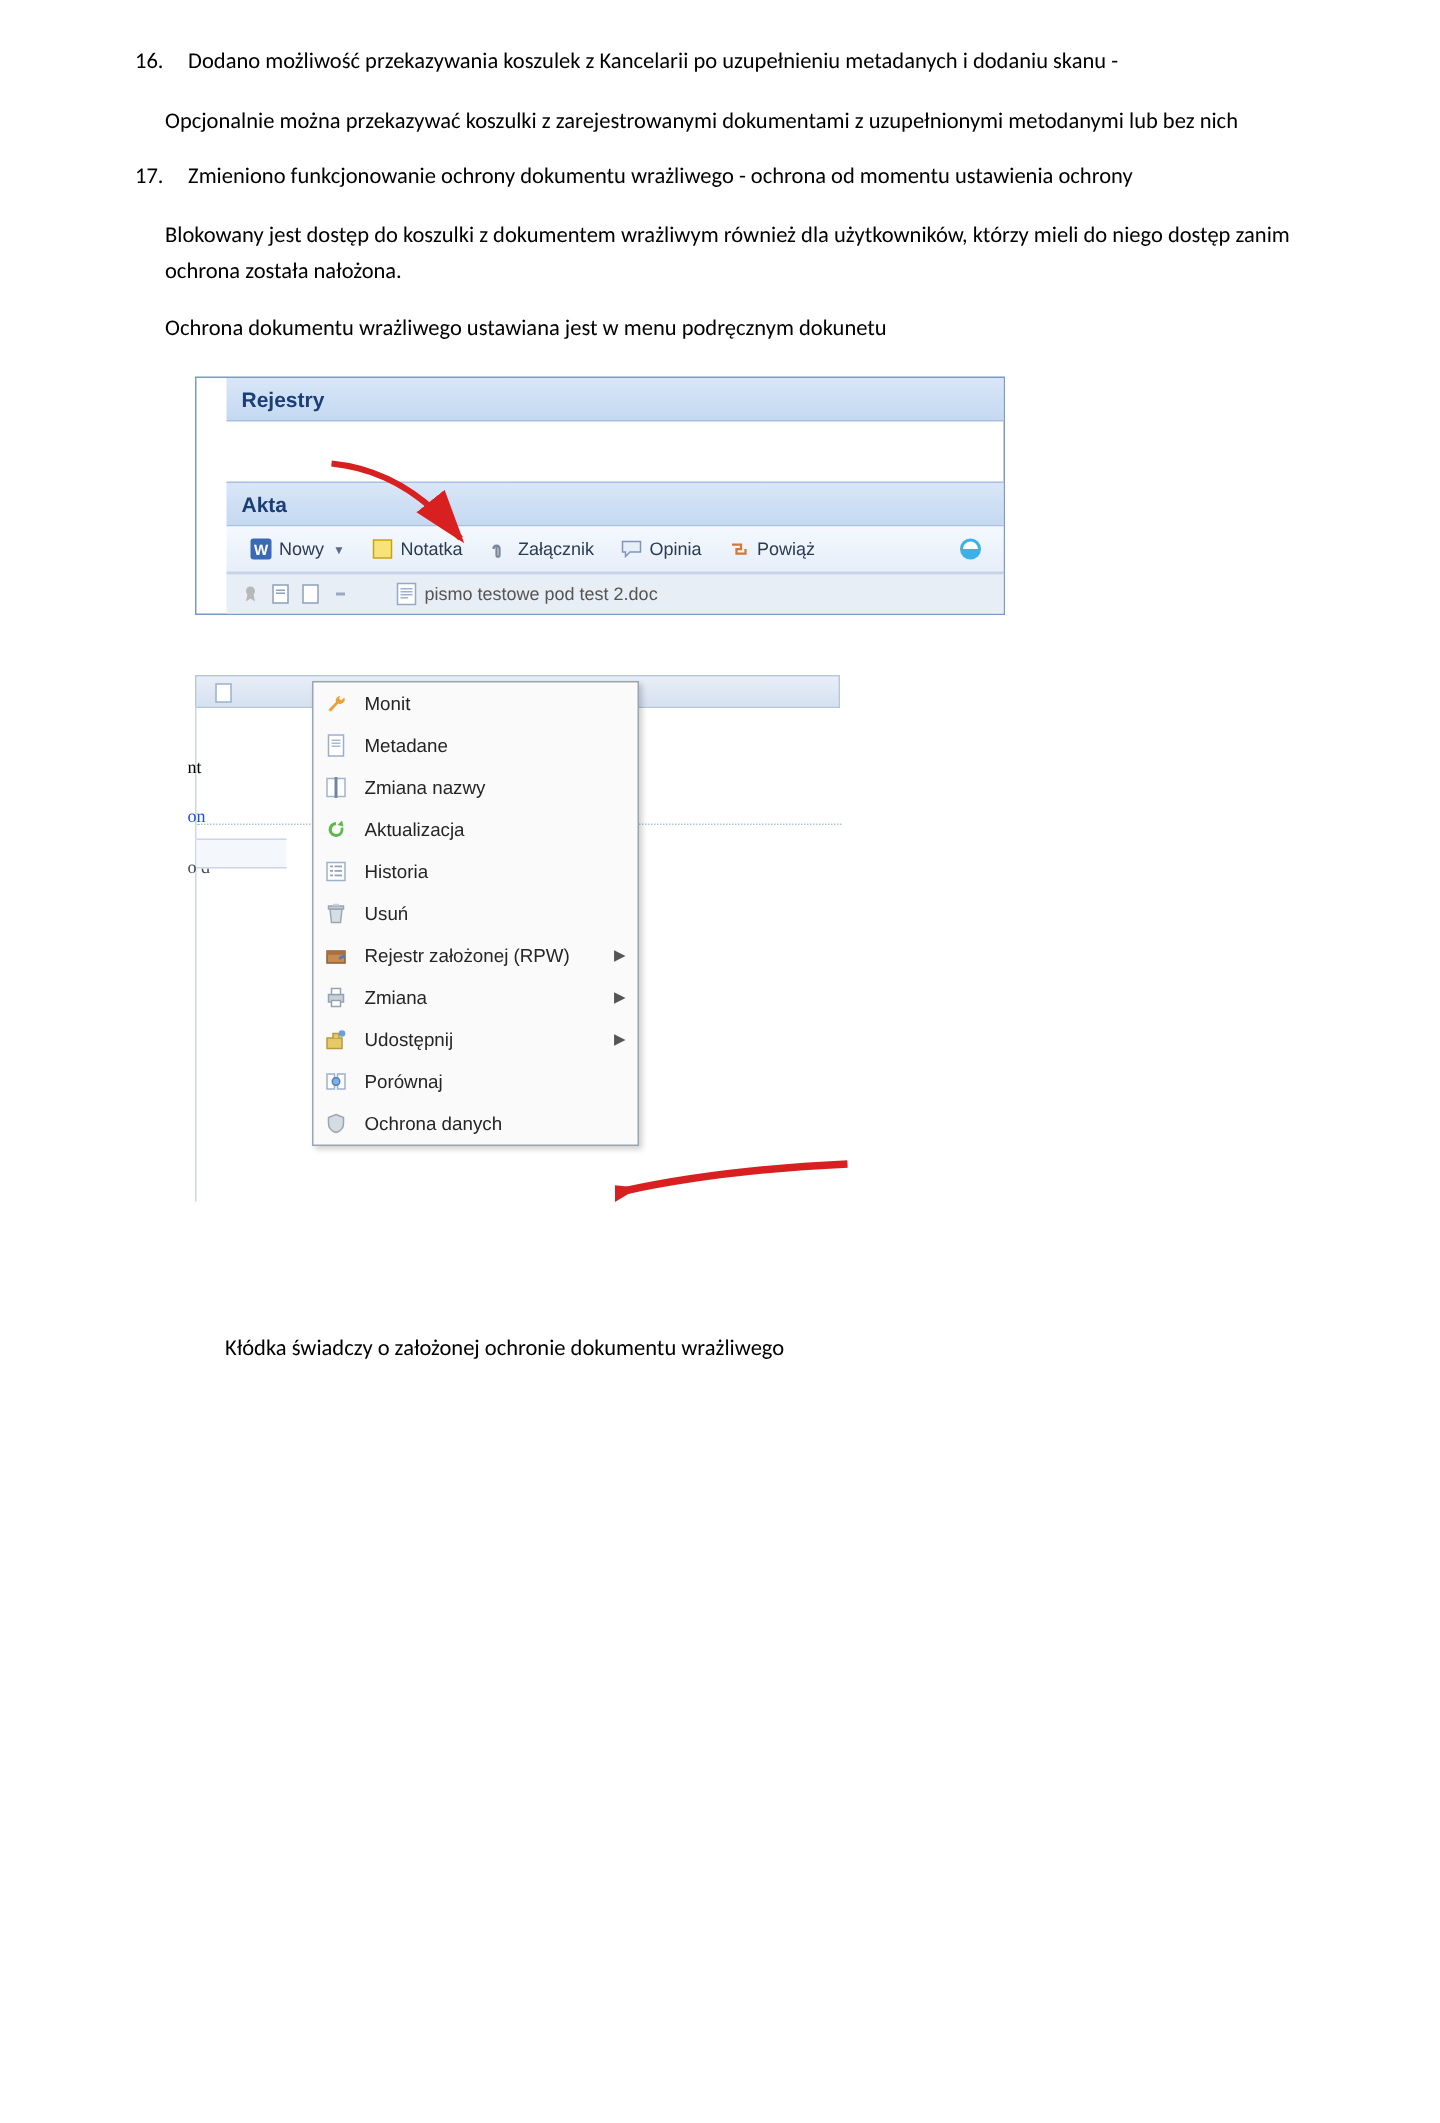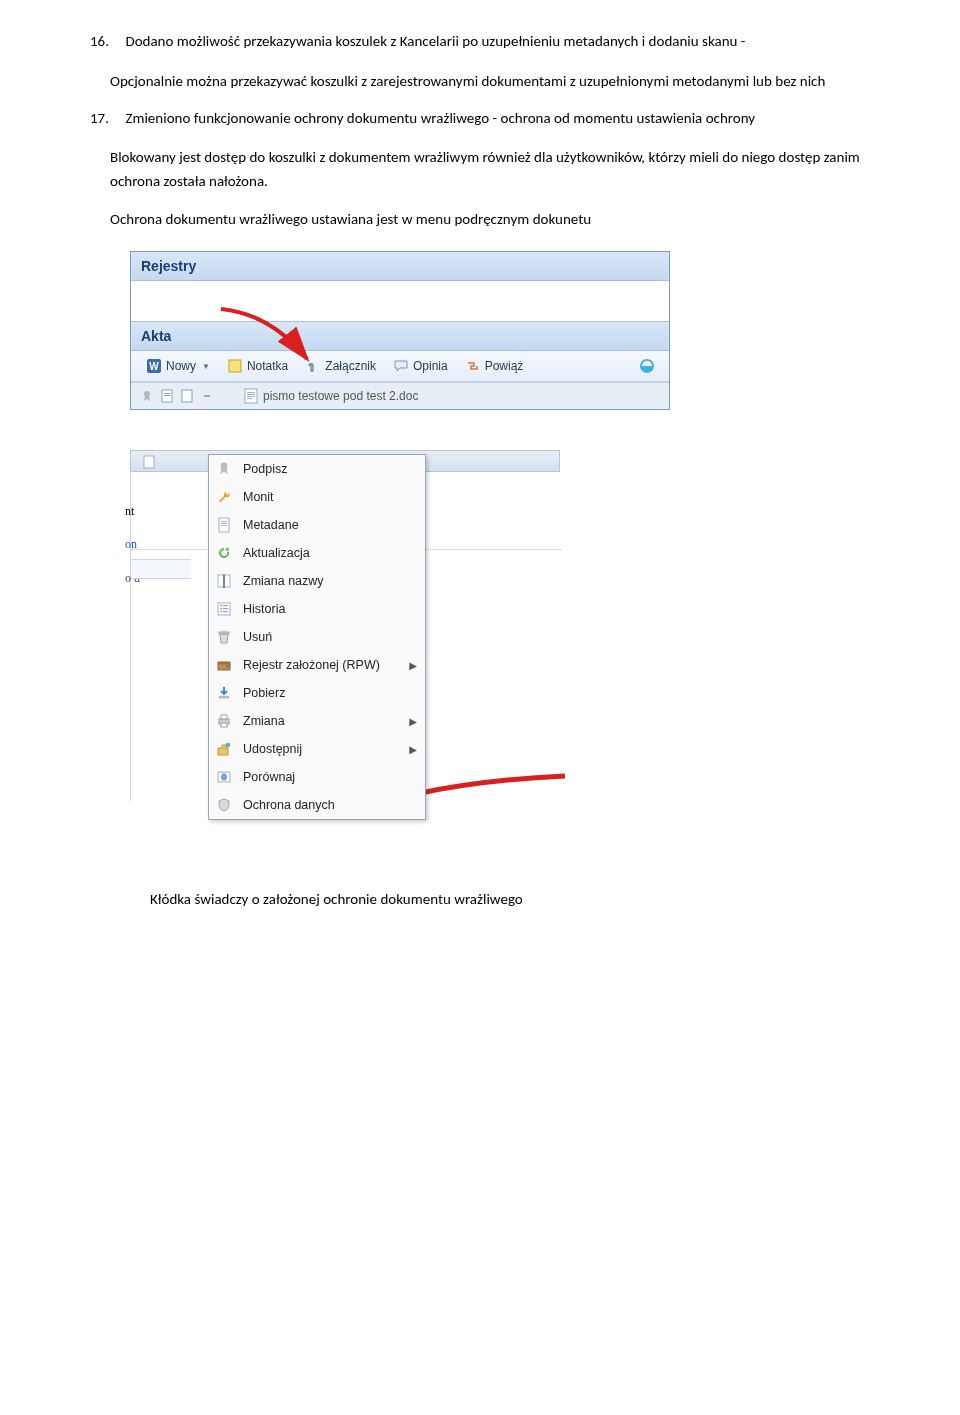--- a/index.html
+++ b/index.html
@@ -128,21 +128,21 @@
 </div>
 <div class="para">Opcjonalnie można przekazywać koszulki z zarejestrowanymi dokumentami z uzupełnionymi metodanymi lub bez nich</div>
 
 <div class="list-item">
   <span class="num">17.</span>
   <span class="body">Zmieniono funkcjonowanie ochrony dokumentu wrażliwego - ochrona od momentu ustawienia ochrony</span>
 </div>
 <div class="para">Blokowany jest dostęp do koszulki z dokumentem wrażliwym również dla użytkowników, którzy mieli do niego dostęp zanim ochrona została nałożona.</div>
 <div class="para">Ochrona dokumentu wrażliwego ustawiana jest w menu podręcznym dokunetu</div>
 
-<div class="screenshot1" style="position:relative;">
+<div class="screenshot1" style="position:relative;padding-left:20px;">
   <div class="panel-header">Rejestry</div>
   <div class="panel-header sub">Akta</div>
   <div class="toolbar">
     <div class="tb-btn">
       <span class="ic">
         <svg width="16" height="16">
             <rect x="1" y="1" width="14" height="14" rx="2" fill="#3b6ab5"></rect>
             <text x="8" y="12" text-anchor="middle" font-size="10" font-family="Arial" font-weight="bold" fill="#fff">W</text>
           </svg>
       </span>
@@ -251,63 +251,54 @@
       <div style="position:absolute; left:-6px; top:66px; font-size:12px; font-family:Tahoma; color:#1d4ed8;">on</div>
       <div style="position:absolute; left:0px; top:78px; width:430px; border-top:1px dotted #b7c4d7;"></div>
       <div style="position:absolute; left:-6px; top:100px; font-size:12px; font-family:Tahoma; color:#445;">o d</div>
       <div style="position:absolute; left:0px; top:88px; width:60px; height:20px; border-top:1px solid #cbd7e7; border-bottom:1px solid #cbd7e7; background:#f4f7fb;"></div>
     </div>
 
     <div class="ctx-menu" id="ctxmenu">
         <div class="ctx-item">
           <span class="ic">
             <svg width="16" height="16">
-              <circle cx="8" cy="5" r="3.5" fill="#bcbcbc"></circle>
-              <path d="M5.5 7l-1.2 6 3.7-2.4 3.7 2.4-1.2-6" fill="#bcbcbc"></path>
-            </svg>
-          </span>
-          <span>Podpisz</span>
-        </div>
-        <div class="ctx-item">
-          <span class="ic">
-            <svg width="16" height="16">
               <path d="M11 3a3 3 0 0 0-3 4L3 12l1.5 1.5L9.5 8a3 3 0 0 0 4-4l-2 2-1.5-1.5z" fill="#e9a23a"></path>
             </svg>
           </span>
           <span>Monit</span>
         </div>
         <div class="ctx-item">
           <span class="ic">
             <svg width="16" height="16">
               <rect x="3" y="1" width="10" height="14" fill="#fff" stroke="#9cb0cb"></rect>
               <rect x="5" y="4" width="6" height="1" fill="#a9bcd4"></rect>
               <rect x="5" y="6" width="6" height="1" fill="#a9bcd4"></rect>
               <rect x="5" y="8" width="6" height="1" fill="#a9bcd4"></rect>
             </svg>
           </span>
           <span>Metadane</span>
         </div>
         <div class="ctx-item">
           <span class="ic">
             <svg width="16" height="16">
-              <path d="M8 3a5 5 0 1 0 4.8 3.5L11 7a3 3 0 1 1-3-2V3z" fill="#5fb84a"></path>
-              <path d="M12 2l1 4-4-1z" fill="#5fb84a"></path>
-            </svg>
-          </span>
-          <span>Aktualizacja</span>
-        </div>
-        <div class="ctx-item">
-          <span class="ic">
-            <svg width="16" height="16">
               <rect x="2" y="2" width="6" height="12" fill="#fff" stroke="#a1b4cd"></rect>
               <rect x="8" y="2" width="6" height="12" fill="#fff" stroke="#a1b4cd"></rect>
               <rect x="7" y="1" width="2" height="14" fill="#6e85a6"></rect>
             </svg>
           </span>
           <span>Zmiana nazwy</span>
+        </div>
+        <div class="ctx-item">
+          <span class="ic">
+            <svg width="16" height="16">
+              <path d="M8 3a5 5 0 1 0 4.8 3.5L11 7a3 3 0 1 1-3-2V3z" fill="#5fb84a"></path>
+              <path d="M12 2l1 4-4-1z" fill="#5fb84a"></path>
+            </svg>
+          </span>
+          <span>Aktualizacja</span>
         </div>
         <div class="ctx-item">
           <span class="ic">
             <svg width="16" height="16">
               <rect x="2" y="2" width="12" height="12" fill="#fff" stroke="#9db1cb"></rect>
               <rect x="4" y="4" width="2" height="1.2" fill="#8ea5c3"></rect>
               <rect x="7" y="4" width="5" height="1.2" fill="#8ea5c3"></rect>
               <rect x="4" y="7" width="2" height="1.2" fill="#8ea5c3"></rect>
               <rect x="7" y="7" width="5" height="1.2" fill="#8ea5c3"></rect>
               <rect x="4" y="10" width="2" height="1.2" fill="#8ea5c3"></rect>
@@ -329,29 +320,20 @@
         <div class="ctx-item">
           <span class="ic">
             <svg width="16" height="16">
               <rect x="2" y="5" width="12" height="8" fill="#c68a53" stroke="#8e5e31"></rect>
               <rect x="2" y="5" width="12" height="2.5" fill="#a8703d"></rect>
               <path d="M10 9l4-2v2l-4 2z" fill="#4f79b8"></path>
             </svg>
           </span>
           <span>Rejestr założonej (RPW)</span>
           <span class="arrow">▶</span>
-        </div>
-        <div class="ctx-item">
-          <span class="ic">
-            <svg width="16" height="16">
-              <path d="M8 2v7M5 6l3 3 3-3" stroke="#4a87d4" stroke-width="2" fill="none"></path>
-              <rect x="3" y="11" width="10" height="2.5" fill="#a9bdd9"></rect>
-            </svg>
-          </span>
-          <span>Pobierz</span>
         </div>
         <div class="ctx-item">
           <span class="ic">
             <svg width="16" height="16">
               <rect x="3" y="6" width="10" height="5" fill="#c9d0da" stroke="#95a2b3"></rect>
               <rect x="5" y="2" width="6" height="4" fill="#fff" stroke="#95a2b3"></rect>
               <rect x="5" y="10" width="6" height="4" fill="#fff" stroke="#95a2b3"></rect>
             </svg>
           </span>
           <span>Zmiana</span>

